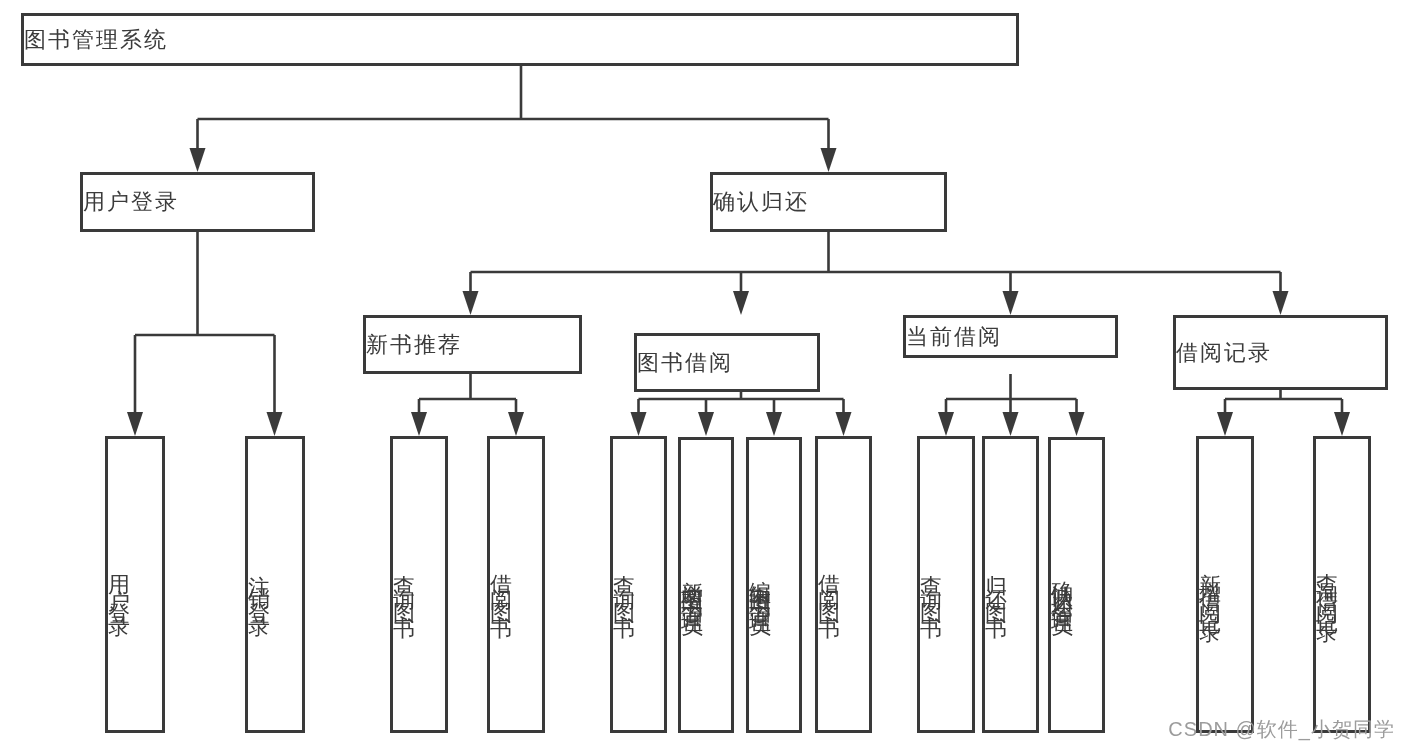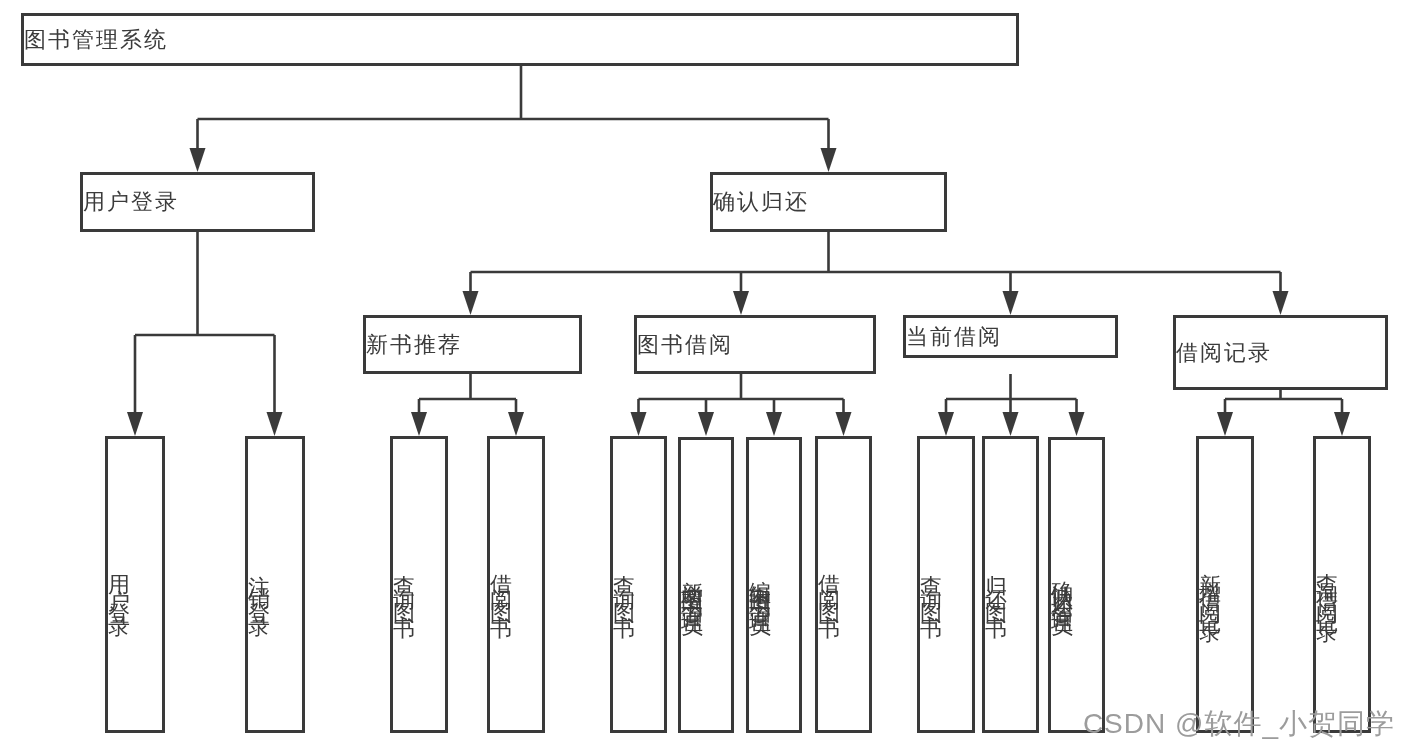--- a/index.html
+++ b/index.html
@@ -34,21 +34,21 @@
     font-size:22px;
     line-height:1;
     letter-spacing:14px;
     color:var(--text);
   }
   .leaf.mid span{letter-spacing:10px;}
   .leaf.long span{letter-spacing:5px;}
   .watermark{
     position:absolute;
     right:10px;bottom:4px;
-    font-size:28px;
+    font-size:20px;
     color:var(--wm);
     letter-spacing:1px;
     z-index:3;
     white-space:nowrap;
   }
 </style>
 </head>
 <body>
 
 <div class="canvas">
@@ -103,21 +103,21 @@
   <div class="node h" style="left:80px;top:172px;width:235px;height:60px">
     <span>用户登录</span>
   </div>
   <div class="node h" style="left:710px;top:172px;width:237px;height:60px">
     <span>确认归还</span>
   </div>
 
   <div class="node h" style="left:363px;top:315px;width:219px;height:59px">
     <span>新书推荐</span>
   </div>
-  <div class="node h" style="left:634px;top:315px;width:242px;height:59px">
+  <div class="node h" style="left:634px;top:333px;width:186px;height:59px">
     <span>图书借阅</span>
   </div>
   <div class="node h" style="left:903px;top:315px;width:215px;height:43px">
     <span>当前借阅</span>
   </div>
   <div class="node h" style="left:1173px;top:315px;width:215px;height:75px">
     <span>借阅记录</span>
   </div>
 
   <div class="node leaf" style="left:105px;top:436px;width:60px;height:297px">

